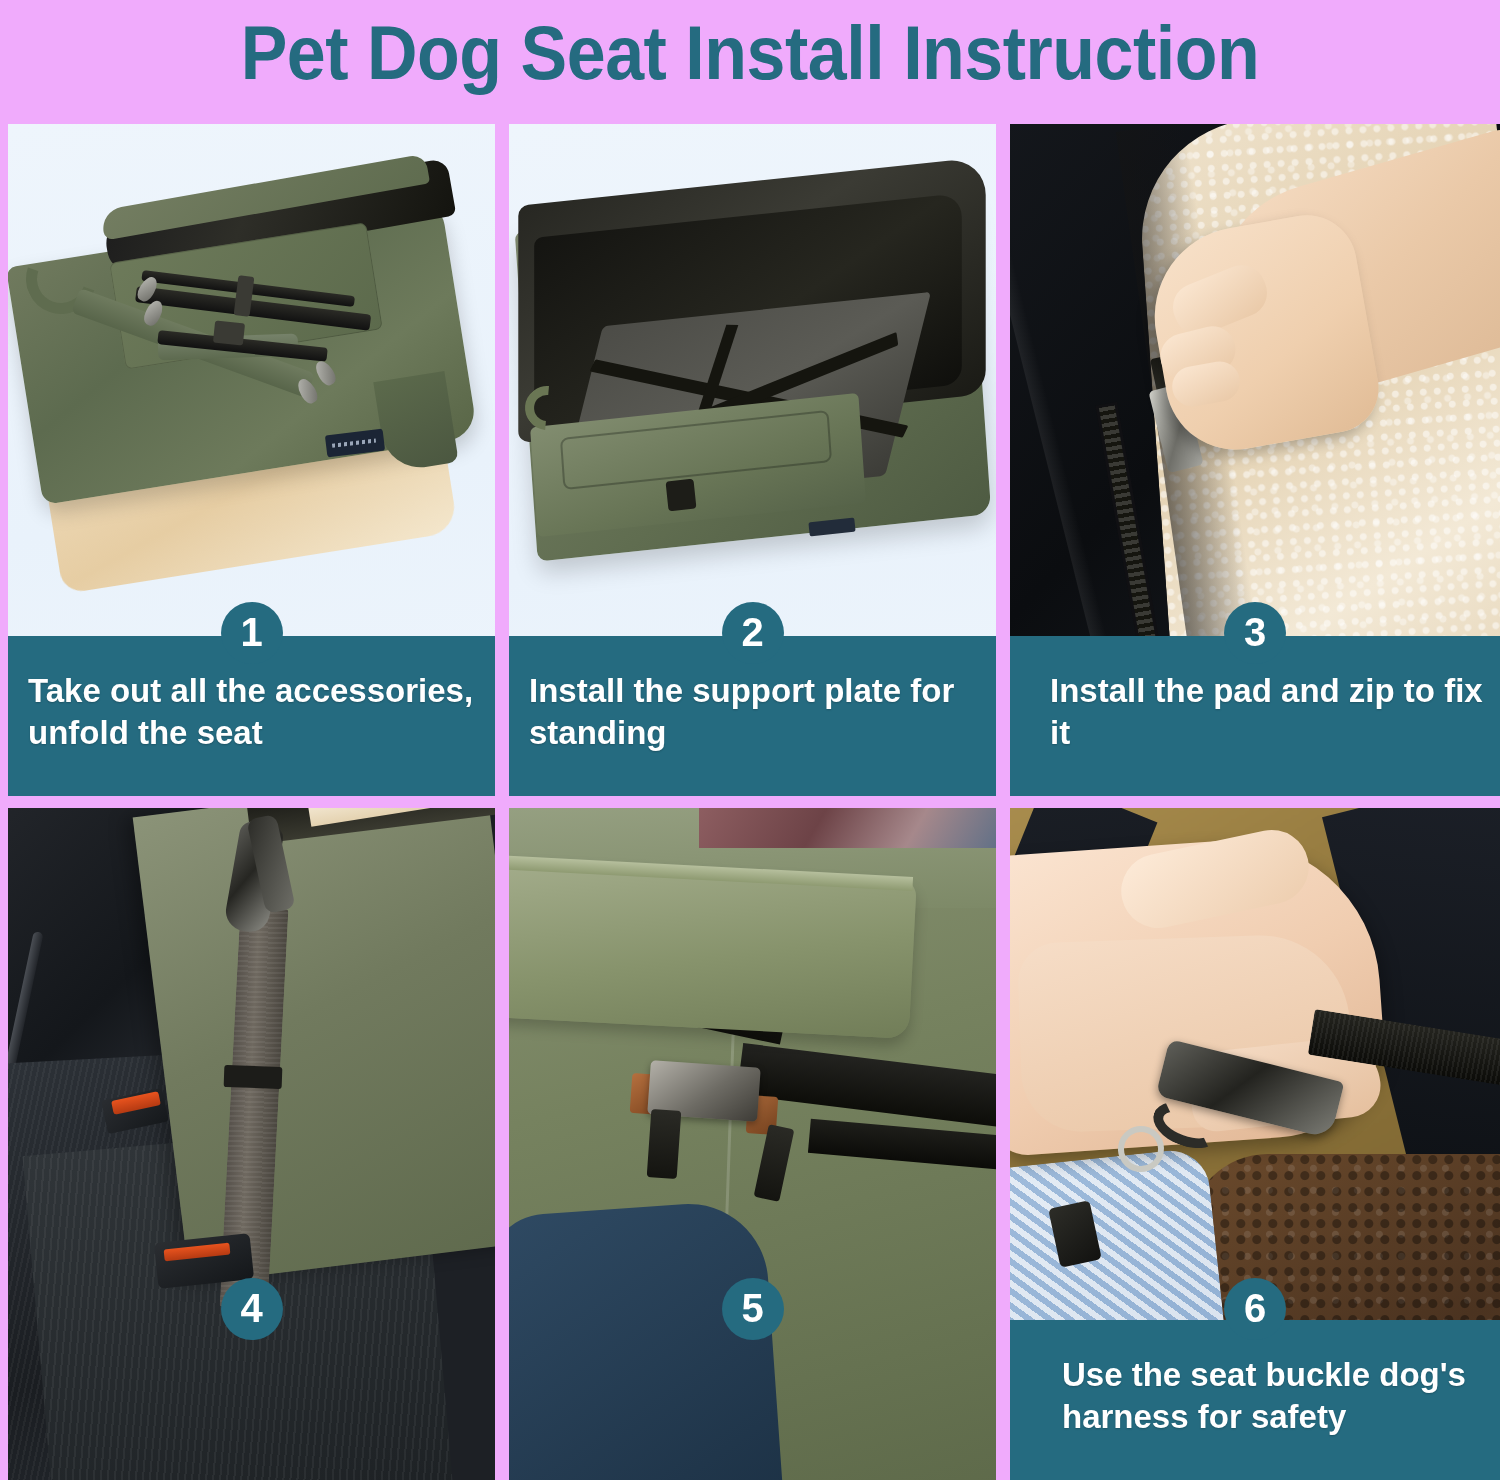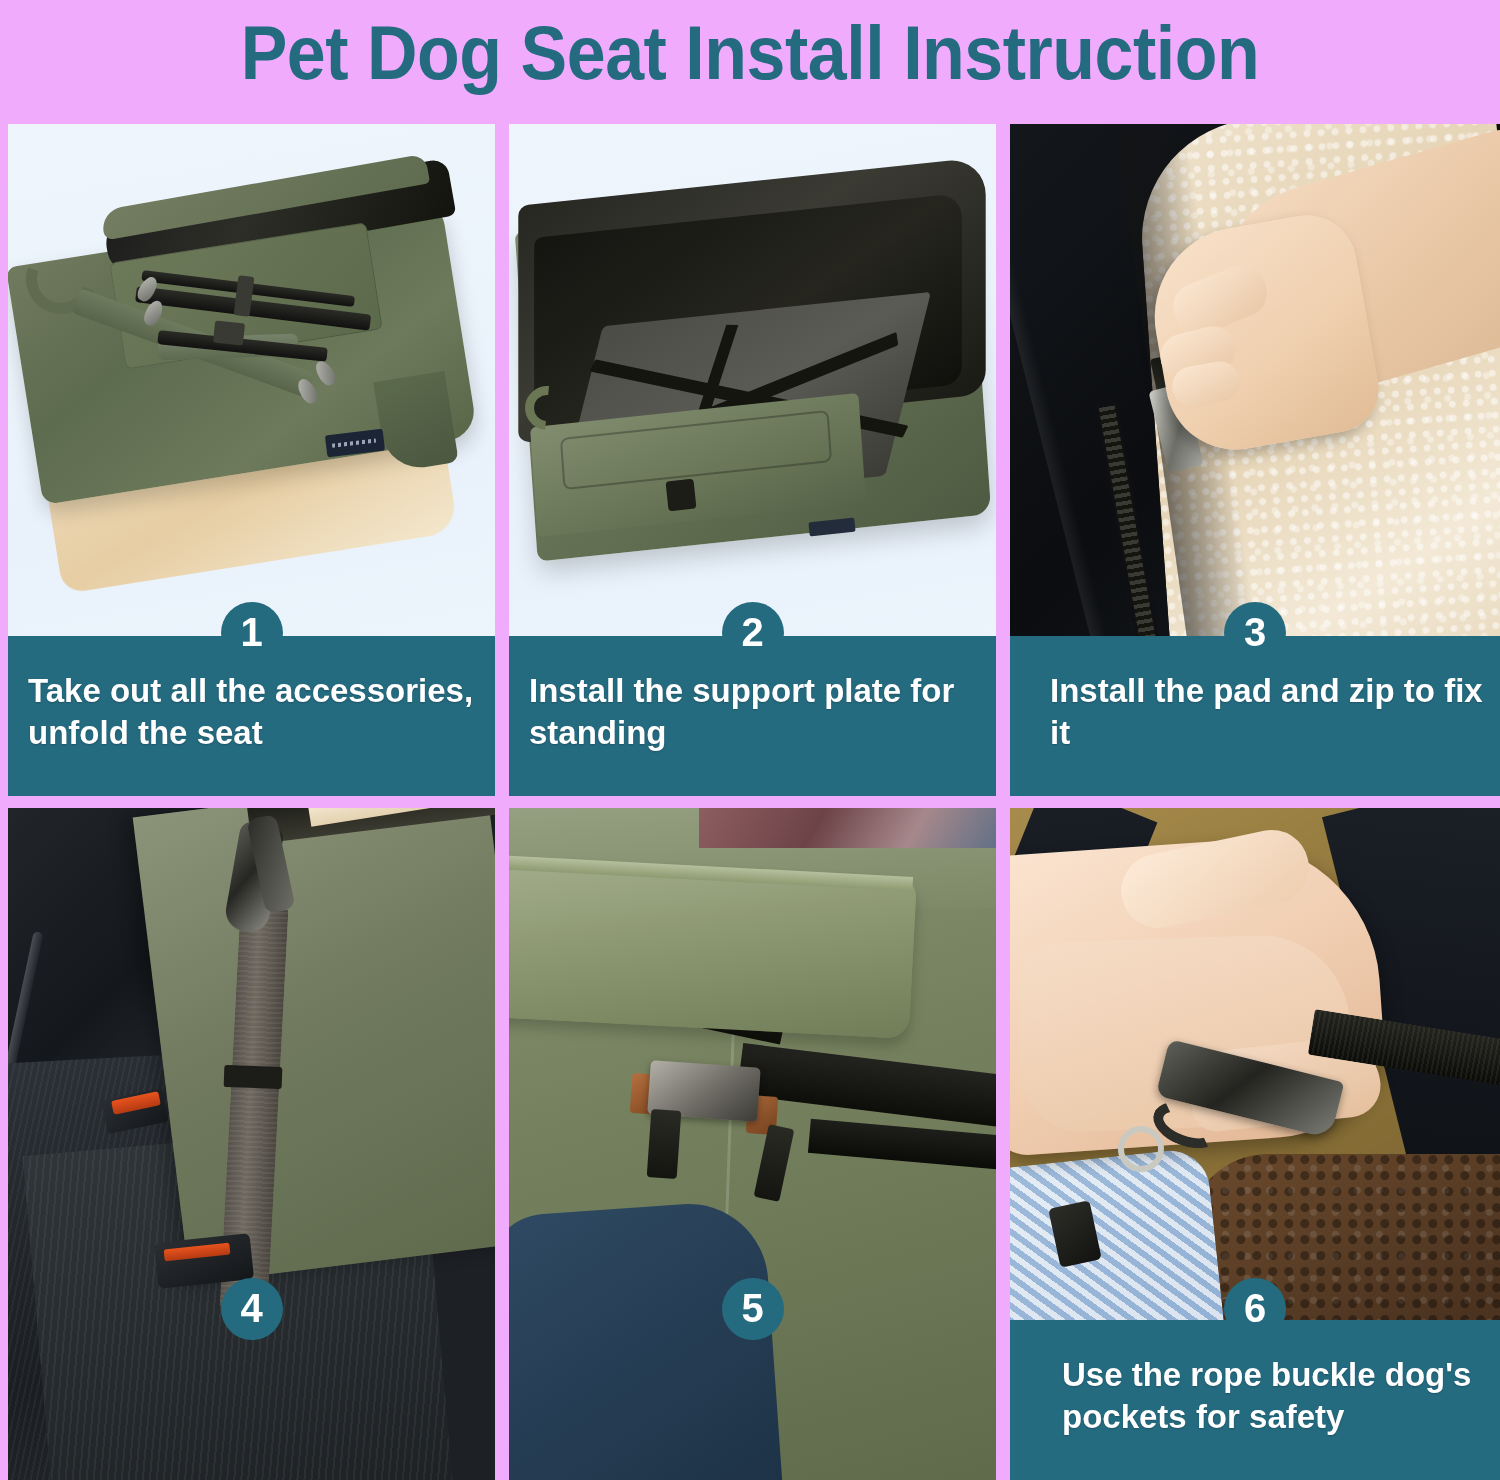--- a/index.html
+++ b/index.html
@@ -692,17 +692,17 @@
         <div class="hand6"></div>
         <div class="palm"></div>
         <div class="thumb6"></div>
         <div class="fingers6"></div>
         <div class="leash"></div>
         <div class="clip6"></div>
         <div class="cliphook"></div>
         <div class="ring6"></div>
       </div>
       <div class="num">6</div>
-      <div class="caption">Use the rope buckle dog's pockets for safety</div>
+      <div class="caption">Use the seat buckle dog's harness for safety</div>
     </div>
 
   </div>
 </div>
 
 </body></html>

